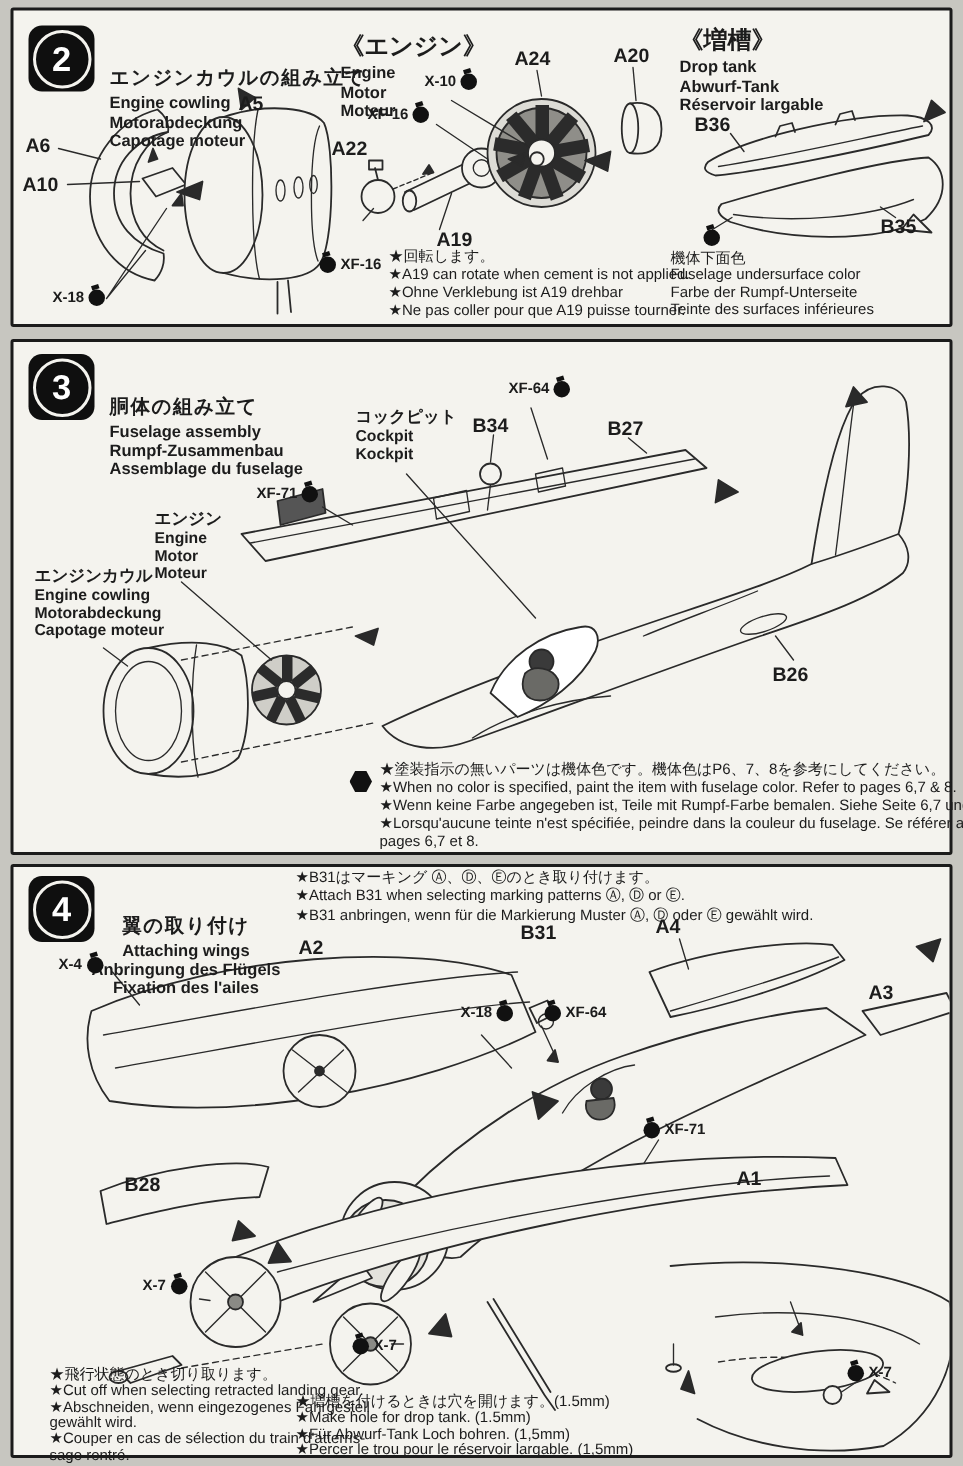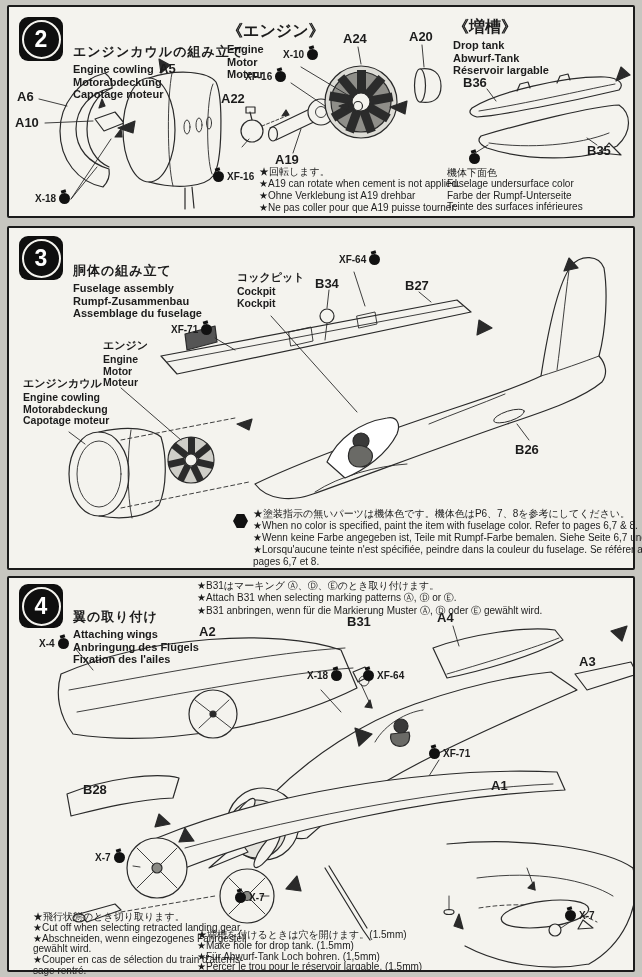--- a/index.html
+++ b/index.html
@@ -125,21 +125,21 @@
     <div class="ln">Abwurf-Tank</div>
     <div class="ln">Réservoir largable</div>
   </div>
 
   <div class="part" style="left:8px;top:82px;">A6</div>
   <div class="part" style="left:150px;top:54px;">A5</div>
   <div class="part" style="left:6px;top:108px;">A10</div>
   <div class="part" style="left:212px;top:84px;">A22</div>
   <div class="part" style="left:334px;top:24px;">A24</div>
   <div class="part" style="left:400px;top:22px;">A20</div>
-  <div class="part" style="left:266px;top:145px;text-align:right;">A19</div>
+  <div class="part" style="left:282px;top:145px;text-align:right;">A19</div>
   <div class="part" style="left:454px;top:68px;">B36</div>
   <div class="part" style="left:578px;top:136px;">B35</div>
 
   <div class="paint" style="left:26px;top:186px;">
     <span>X-18</span>
       <span class="blob"></span>
   </div>
   <div class="paint" style="left:274px;top:42px;">
     <span>X-10</span>
       <span class="blob"></span>
@@ -335,21 +335,21 @@
       <path d="M316,290 L354,352 M320,288 L358,350 M354,352 L361,362"></path>
 
       <circle cx="546" cy="352" r="6" fill="#f4f3ee"></circle>
       <path d="M564,342 L552,350" stroke-width="0.9"></path>
     </g>
   </svg>
 
   <div class="badge" style="left:10px;top:6px;">
     <div class="ring">4</div>
   </div>
-  <div class="titleblock" style="left:64px;top:6px;">
+  <div class="titleblock" style="left:52px;top:6px;text-align:center;">
     <div class="ja">翼の取り付け</div>
     <div class="ln">Attaching wings</div>
     <div class="ln">Anbringung des Flügels</div>
     <div class="ln">Fixation des l'ailes</div>
   </div>
 
   <div class="notes" style="left:188px;top:2px;line-height:12.4px;">
     <div>★B31はマーキング Ⓐ、Ⓓ、Ⓔのとき取り付けます。</div>
     <div>★Attach B31 when selecting marking patterns Ⓐ, Ⓓ or Ⓔ.</div>
     <div>★B31 anbringen, wenn für die Markierung Muster Ⓐ, Ⓓ oder Ⓔ gewählt wird.</div>

